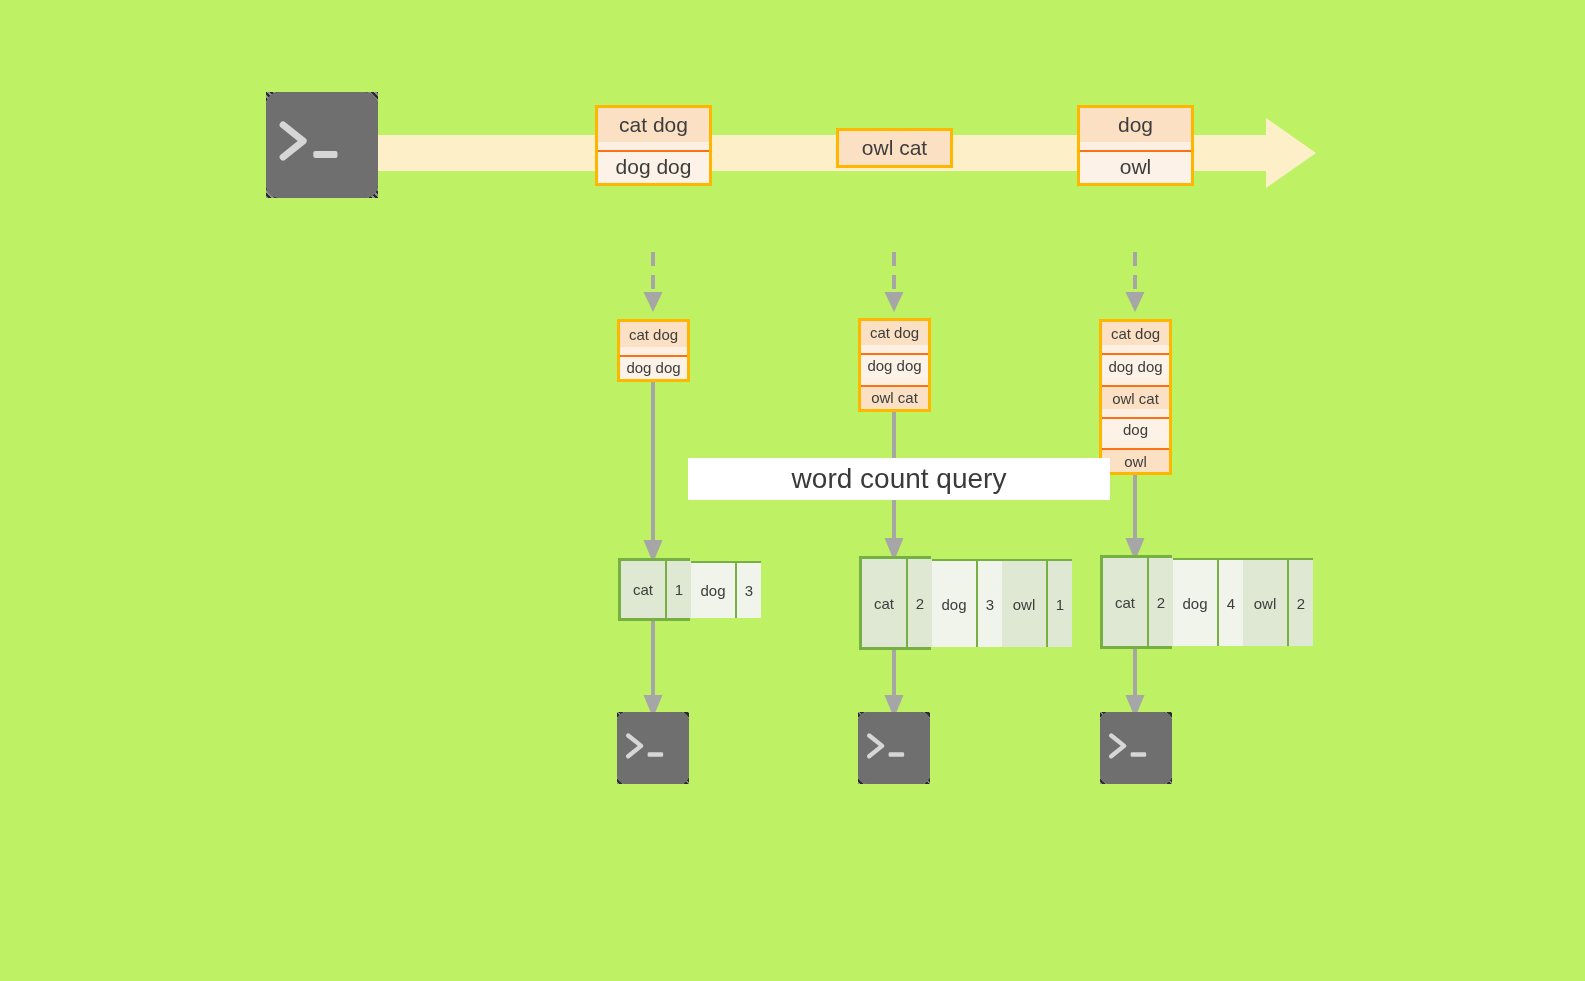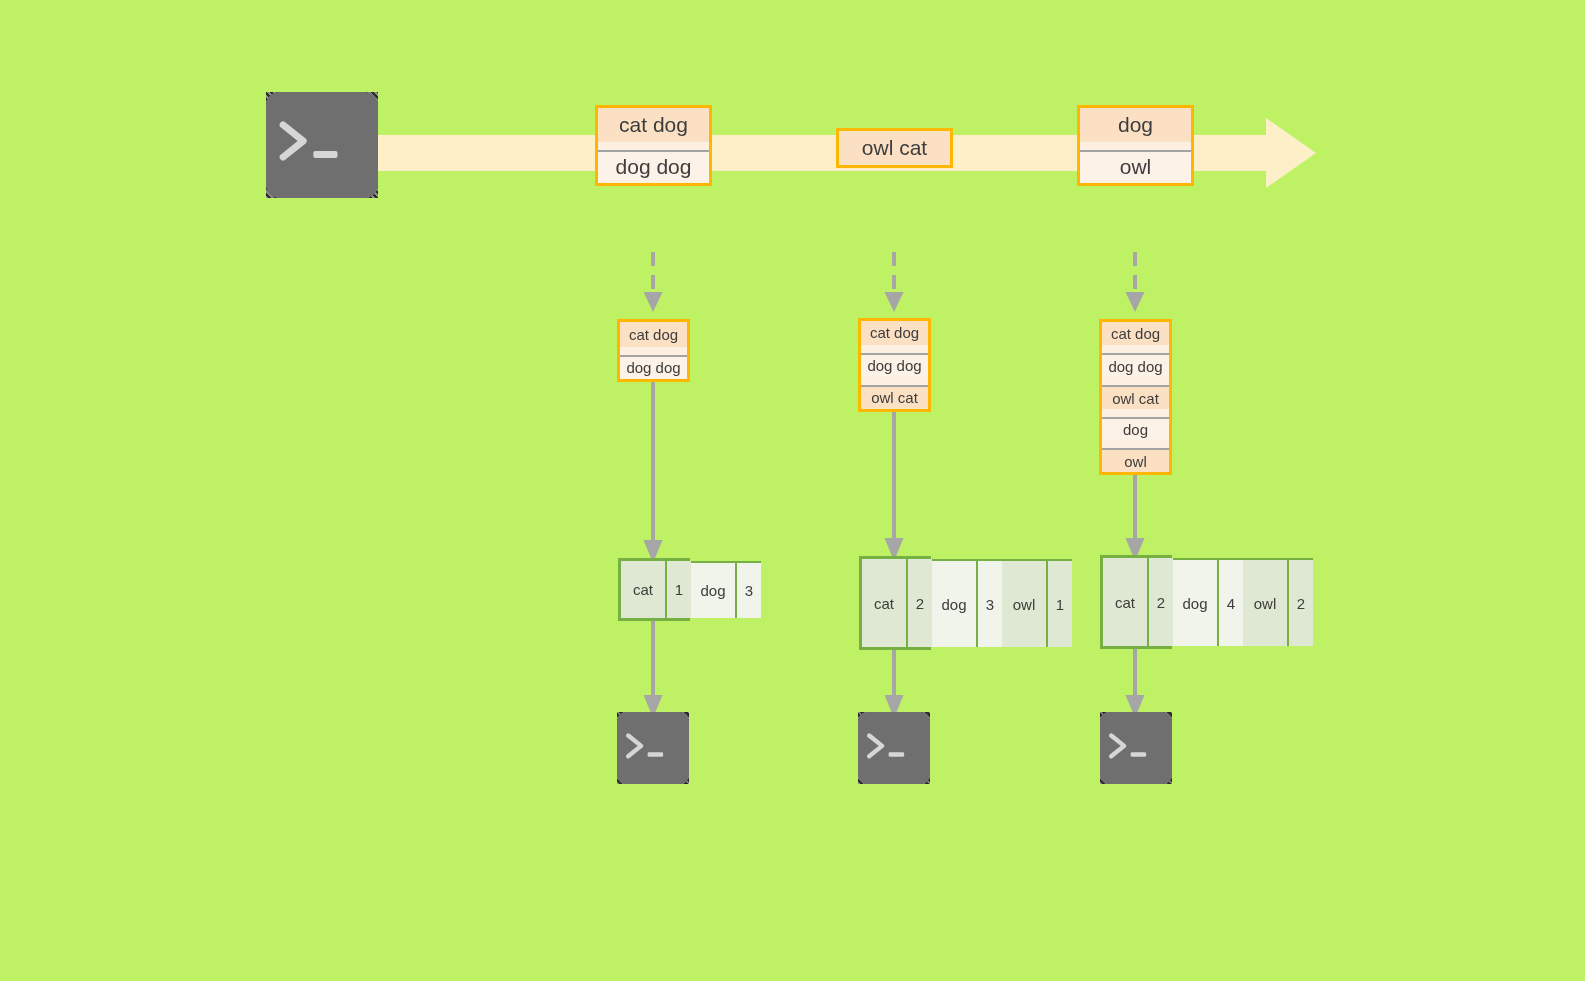--- a/index.html
+++ b/index.html
@@ -67,21 +67,21 @@
   .rec-row {
     box-sizing: border-box;
     display: flex;
     align-items: center;
     justify-content: center;
     color: #3d3d3d;
     white-space: nowrap;
   }
   .rec-row.shade-a { background: #FCE0C4; }
   .rec-row.shade-b { background: #FDF2E7; }
-  .rec-row + .rec-row { border-top: 2px solid #a3a3a3; margin-top: 8px; }
+  .rec-row + .rec-row { border-top: 2px solid #f97316; margin-top: 8px; }
 
   
   .res-table {
     position: absolute;
     box-sizing: border-box;
     border: 3px solid #76B043;
     background: #EBF1E3;
     display: flex;
     flex-direction: row;
   }
@@ -298,14 +298,15 @@
 
   <div class="terminal" style="left:1100px; top:712px; width:72px; height:72px;">
     <span class="screen">
       <svg viewBox="0 0 40 28" aria-hidden="true">
         <path d="M4 4 L14 12 L4 20" fill="none" stroke="#d6d6d6" stroke-width="3.4" stroke-linecap="round" stroke-linejoin="round"></path>
         <rect x="19" y="17" width="12" height="3.4" rx="1" fill="#d6d6d6"></rect>
       </svg>
     </span>
   </div>
 
+  <div class="query-label" style="left:688px; top:458px; width:422px; height:42px; font-size:28px;">word count query</div>
 
 </div>
 
 </body></html>

